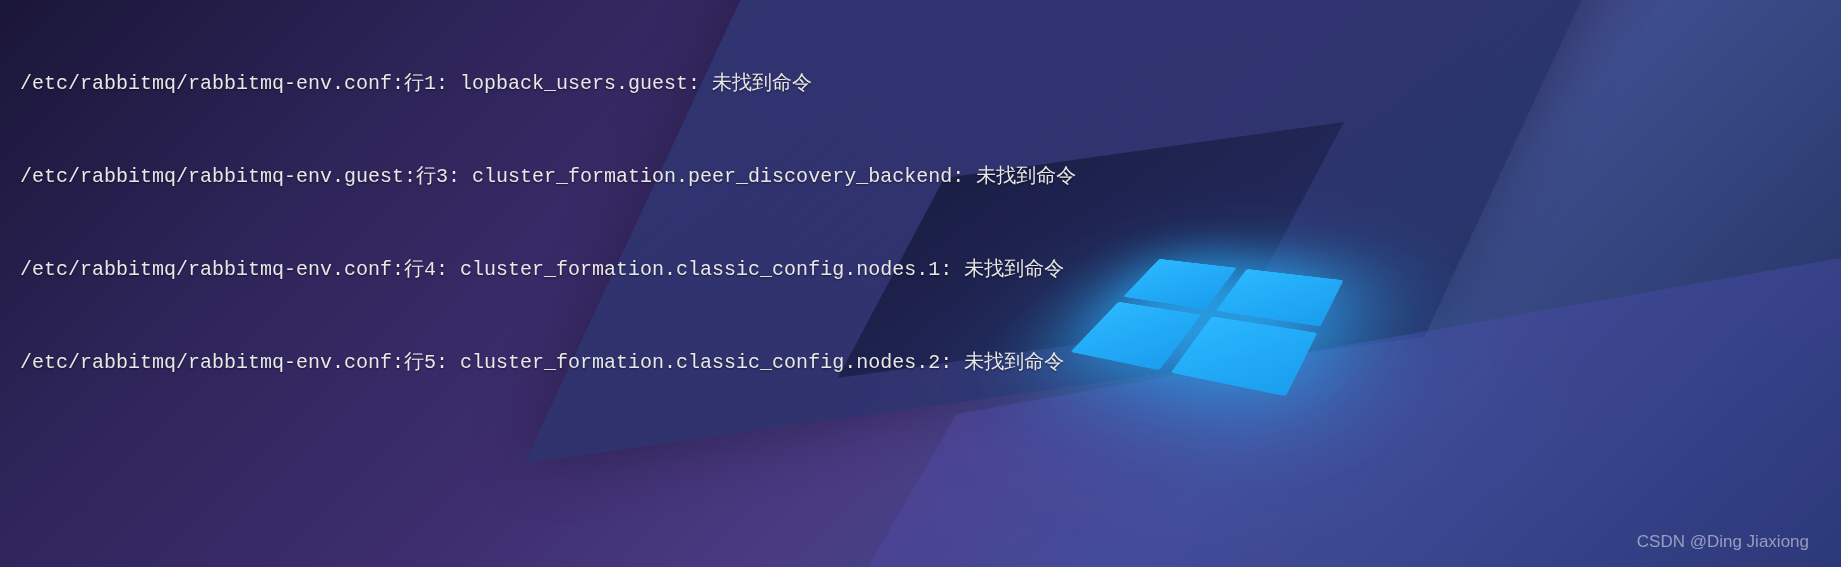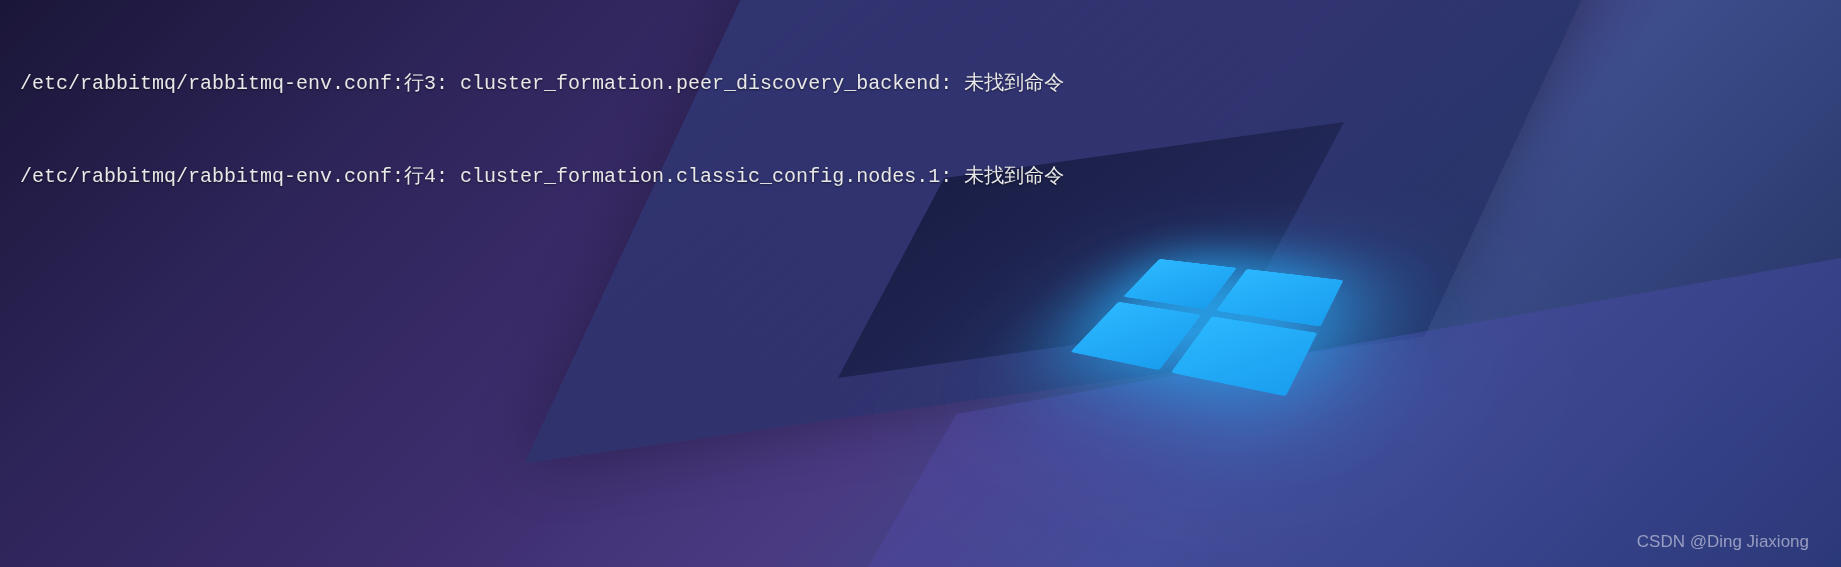--- a/index.html
+++ b/index.html
@@ -112,22 +112,24 @@
   <div class="diagonal-shape-2"></div>
   <div class="windows-logo">
     <div class="pane tl"></div>
     <div class="pane tr"></div>
     <div class="pane bl"></div>
     <div class="pane br"></div>
   </div>
 </div>
 
 <div class="terminal-content">
-  <span class="terminal-line">/etc/rabbitmq/rabbitmq-env.conf:行3: cluster_formation.peer_discovery_backend: 未找到命令</span>
+  <span class="terminal-line">/etc/rabbitmq/rabbitmq-env.conf:行1: lopback_users.guest: 未找到命令</span>
+  <span class="terminal-line">/etc/rabbitmq/rabbitmq-env.guest:行3: cluster_formation.peer_discovery_backend: 未找到命令</span>
   <span class="terminal-line">/etc/rabbitmq/rabbitmq-env.conf:行4: cluster_formation.classic_config.nodes.1: 未找到命令</span>
+  <span class="terminal-line">/etc/rabbitmq/rabbitmq-env.conf:行5: cluster_formation.classic_config.nodes.2: 未找到命令</span>
   
   
   
   
   
   
   
   
 </div>
 

